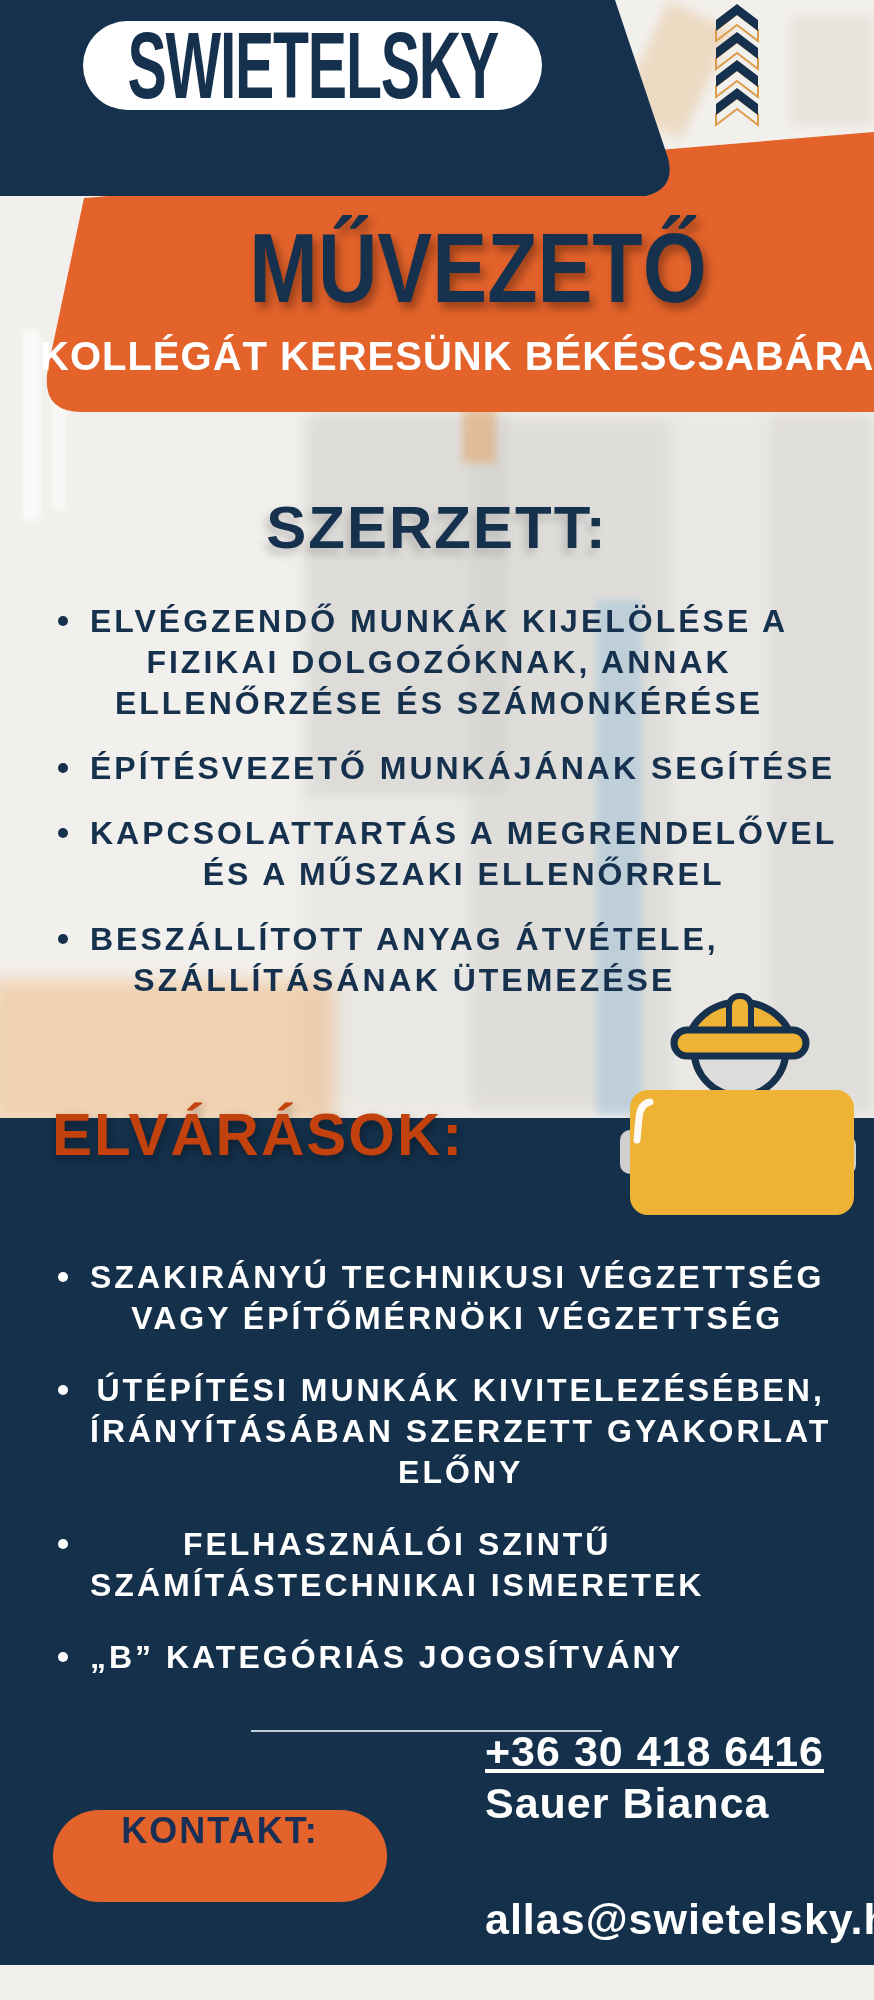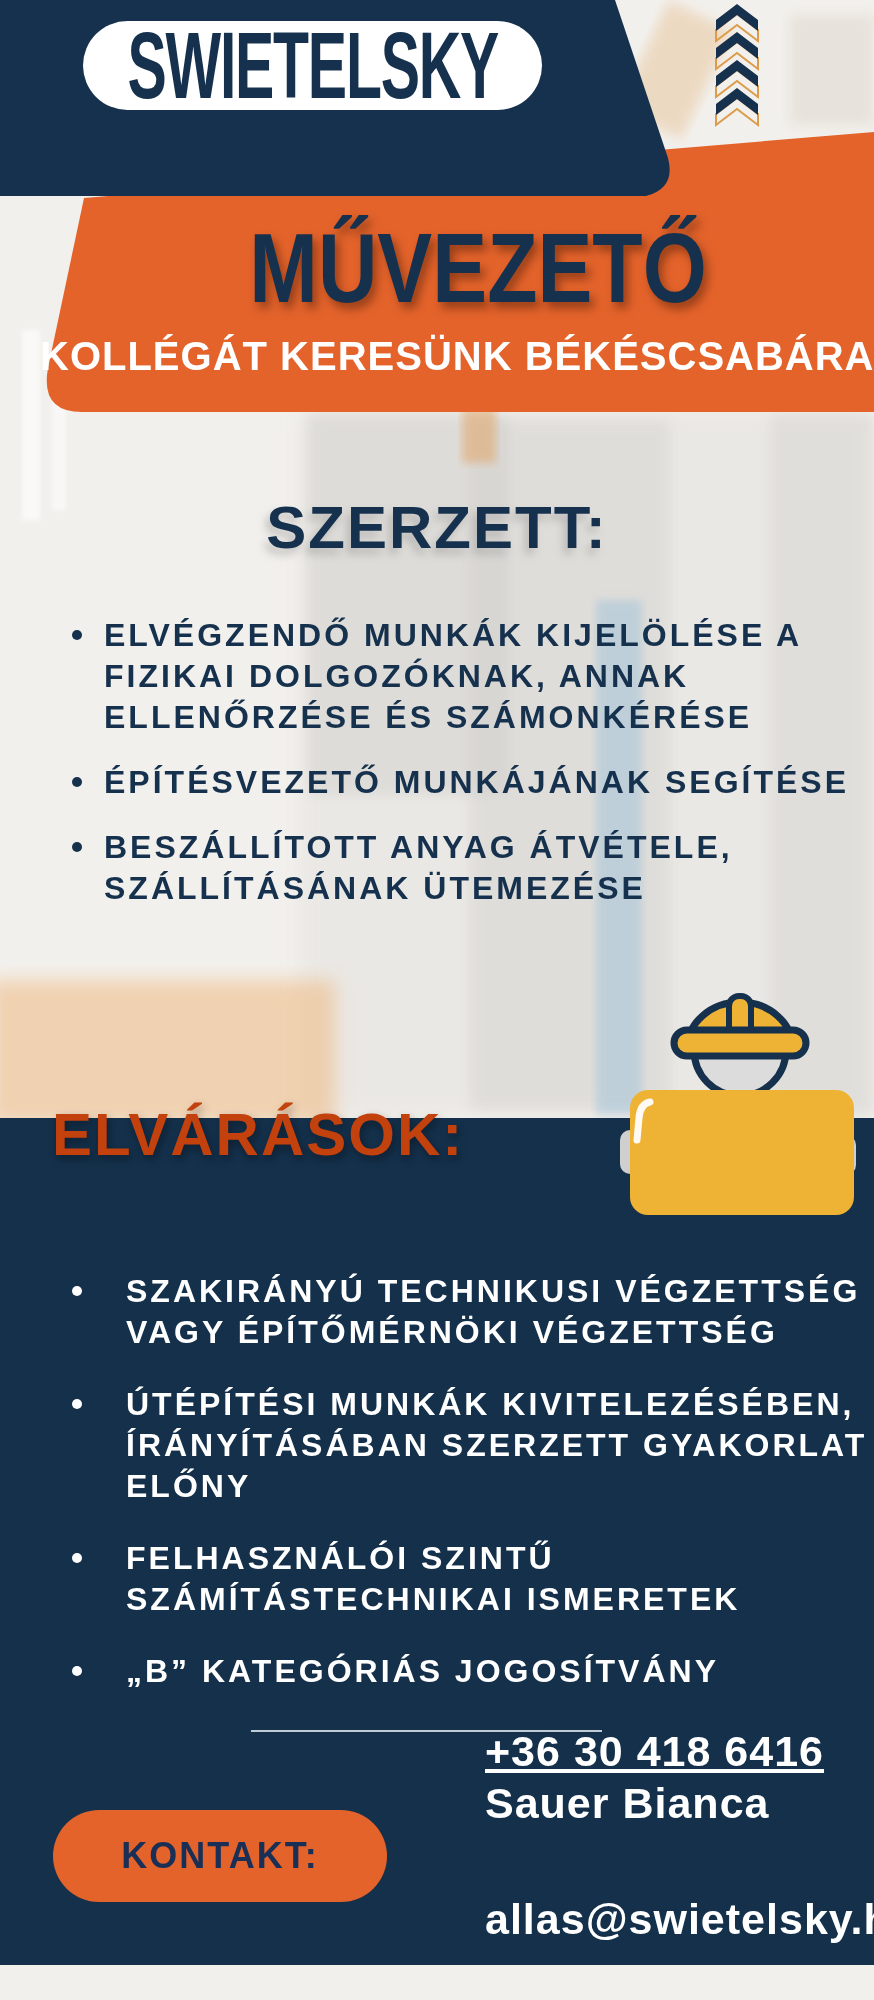--- a/index.html
+++ b/index.html
@@ -37,41 +37,41 @@
   }
   .tasks-heading{
     left:0;top:493px;width:874px;text-align:center;
     text-shadow:-4px 6px 8px rgba(160,160,160,0.6);
   }
   .reqs-heading{
     left:52px;top:1100px;color:#c2410c;
     text-shadow:2px 4px 8px rgba(0,0,0,0.35);
   }
 
-  ul.blist{list-style:none;margin:14px;padding:0;position:absolute;z-index:3;}
+  ul.blist{list-style:none;margin:0;padding:0;position:absolute;z-index:3;text-align:center;}
   ul.blist li{display:flex;align-items:flex-start;}
   .dot{width:10px;height:10px;border-radius:50%;background:currentColor;margin:15px 22px 0 0;flex:none;}
   .item-text{
     white-space:pre-line;font-size:32px;font-weight:700;letter-spacing:3px;
     line-height:41px;
   }
   .tasks-list{left:58px;top:601px;width:800px;color:#16314D;}
   .tasks-list li{margin-bottom:24px;}
   .reqs-list{left:58px;top:1257px;width:800px;color:#fff;}
-  .reqs-list li{margin-bottom:31px;gap:22px;}
+  .reqs-list li{margin-bottom:31px;}
 
   .divider{
     position:absolute;left:251px;top:1730px;width:351px;height:2px;
     background:#DEE7ED;opacity:.85;z-index:3;
   }
 
   .kontakt-btn{
     position:absolute;left:53px;top:1810px;width:334px;height:92px;
     background:#E4632B;border-radius:46px;z-index:3;
-    display:flex;align-items:center;justify-content:center;cursor:pointer;
+    display:flex;justify-content:center;cursor:pointer;
   }
   .kontakt-btn span{
     color:#1A2F55;font-size:36px;font-weight:800;letter-spacing:2px;
   }
   .contact-line{
     position:absolute;left:485px;color:#fff;font-size:43px;font-weight:700;
     letter-spacing:1px;z-index:3;white-space:nowrap;
   }
   .contact-name{top:1779px;}
   .contact-phone{top:1727px;text-decoration:underline;}
@@ -165,20 +165,25 @@
       <span class="item-text">ELVÉGZENDŐ MUNKÁK KIJELÖLÉSE A
 FIZIKAI DOLGOZÓKNAK, ANNAK
 ELLENŐRZÉSE ÉS SZÁMONKÉRÉSE</span>
     </li>
     <li>
       <span class="dot"></span>
       <span class="item-text">ÉPÍTÉSVEZETŐ MUNKÁJÁNAK SEGÍTÉSE</span>
     </li>
     <li>
       <span class="dot"></span>
+      <span class="item-text">KAPCSOLATTARTÁS A MEGRENDELŐVEL
+ÉS A MŰSZAKI ELLENŐRREL</span>
+    </li>
+    <li>
+      <span class="dot"></span>
       <span class="item-text">BESZÁLLÍTOTT ANYAG ÁTVÉTELE,
 SZÁLLÍTÁSÁNAK ÜTEMEZÉSE</span>
     </li>
   </ul>
 
   <div class="txt section-heading reqs-heading">ELVÁRÁSOK:</div>
 
   <ul class="blist reqs-list">
     <li>
       <span class="dot"></span>

